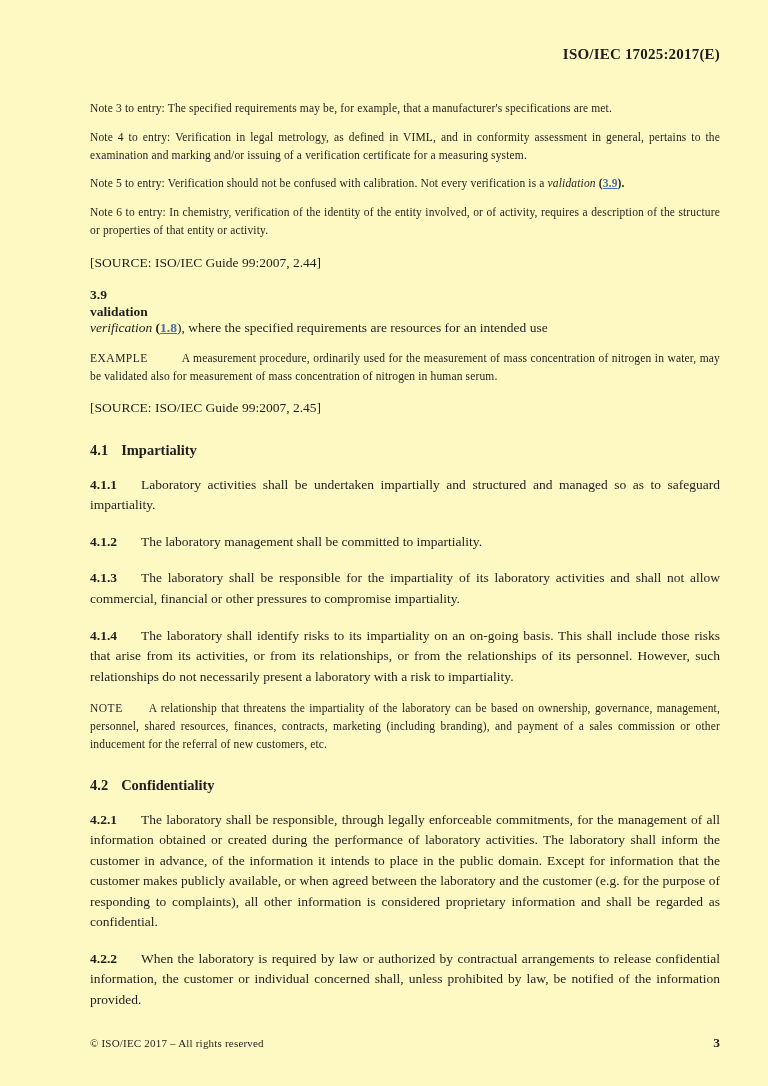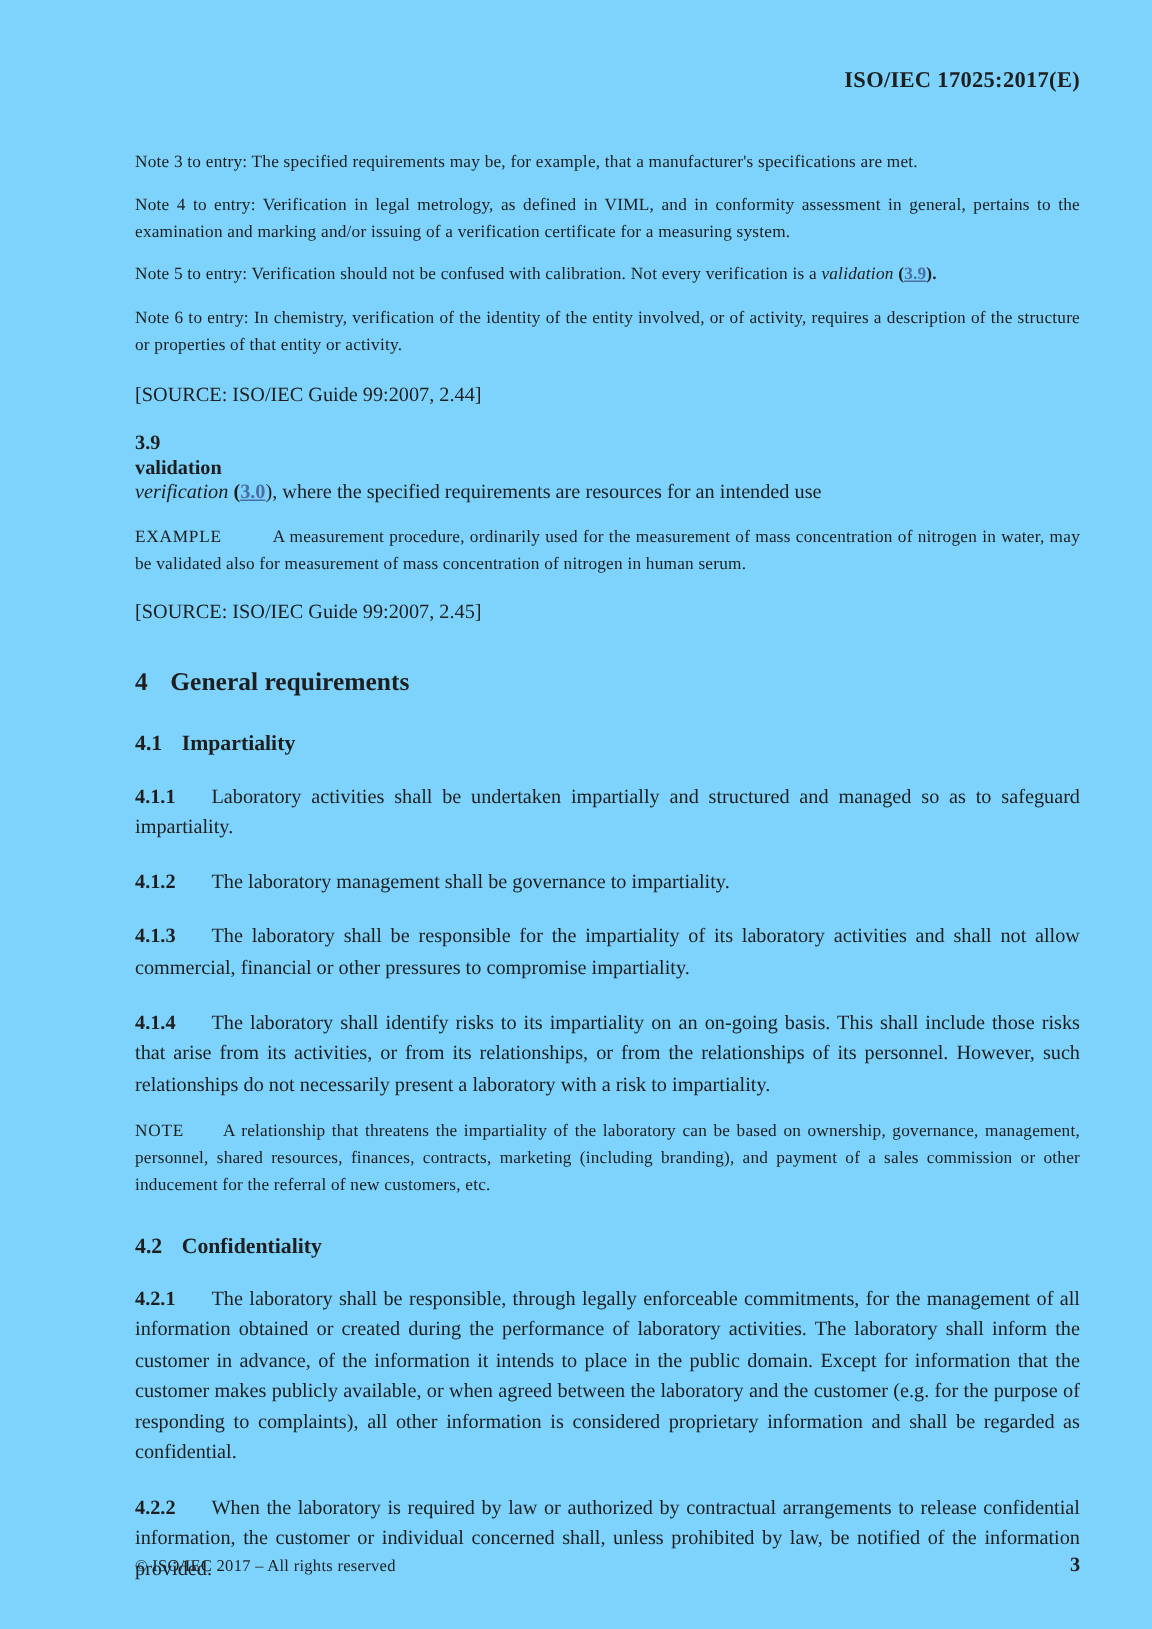--- a/index.html
+++ b/index.html
@@ -2,21 +2,21 @@
 <html><head>
 <meta charset="utf-8">
 <style>
   * { margin: 0; padding: 0; box-sizing: border-box; }
   html, body { background: #e9e9e9; }
   .page {
     position: relative;
     width: 768px;
     height: 1086px;
     margin: 0 auto;
-    background: #7dd3fc;
+    background: #fef9c3;
     color: #1e1e1e;
     font-family: "Liberation Serif", "DejaVu Serif", serif;
     overflow: hidden;
   }
   .content {
     position: absolute;
     left: 90px;
     right: 48px;
     top: 0;
   }
@@ -112,34 +112,33 @@
 
     <p class="note"><span>Note 5 to entry: Verification should not be confused with calibration. Not every verification is a </span><em>validation</em><span class="xref-paren"> (</span><a class="xref">3.9</a><span class="xref-paren">).</span></p>
 
     <p class="note">Note 6 to entry: In chemistry, verification of the identity of the entity involved, or of activity, requires a description of the structure or properties of that entity or activity.</p>
 
     <p class="source">[SOURCE: ISO/IEC Guide 99:2007, 2.44]</p>
 
     <div class="term-block">
       <span class="term-number">3.9</span>
       <span class="term-name">validation</span>
-      <span class="term-def"><em>verification</em><span class="xref-paren"> (</span><a class="xref">3.0</a><span>), where the specified requirements are resources for an intended use</span></span>
+      <span class="term-def"><em>verification</em><span class="xref-paren"> (</span><a class="xref">1.8</a><span>), where the specified requirements are resources for an intended use</span></span>
     </div>
 
     <p class="example"><span class="example-label">EXAMPLE</span><span>A measurement procedure, ordinarily used for the measurement of mass concentration of nitrogen in water, may be validated also for measurement of mass concentration of nitrogen in human serum.</span></p>
 
     <p class="source">[SOURCE: ISO/IEC Guide 99:2007, 2.45]</p>
 
-    <h1 class="sec"><span class="sec-num">4</span><span>General requirements</span></h1>
 
     <h2 class="sec"><span class="sec-num">4.1</span><span>Impartiality</span></h2>
 
     <p class="body-text clause"><span class="clause-num">4.1.1</span><span>Laboratory activities shall be undertaken impartially and structured and managed so as to safeguard impartiality.</span></p>
 
-    <p class="body-text clause"><span class="clause-num">4.1.2</span><span>The laboratory management shall be governance to impartiality.</span></p>
+    <p class="body-text clause"><span class="clause-num">4.1.2</span><span>The laboratory management shall be committed to impartiality.</span></p>
 
     <p class="body-text clause"><span class="clause-num">4.1.3</span><span>The laboratory shall be responsible for the impartiality of its laboratory activities and shall not allow commercial, financial or other pressures to compromise impartiality.</span></p>
 
     <p class="body-text clause"><span class="clause-num">4.1.4</span><span>The laboratory shall identify risks to its impartiality on an on-going basis. This shall include those risks that arise from its activities, or from its relationships, or from the relationships of its personnel. However, such relationships do not necessarily present a laboratory with a risk to impartiality.</span></p>
 
     <p class="note note-inline"><span class="note-label">NOTE</span><span>A relationship that threatens the impartiality of the laboratory can be based on ownership, governance, management, personnel, shared resources, finances, contracts, marketing (including branding), and payment of a sales commission or other inducement for the referral of new customers, etc.</span></p>
 
 
     <h2 class="sec"><span class="sec-num">4.2</span><span>Confidentiality</span></h2>
 

